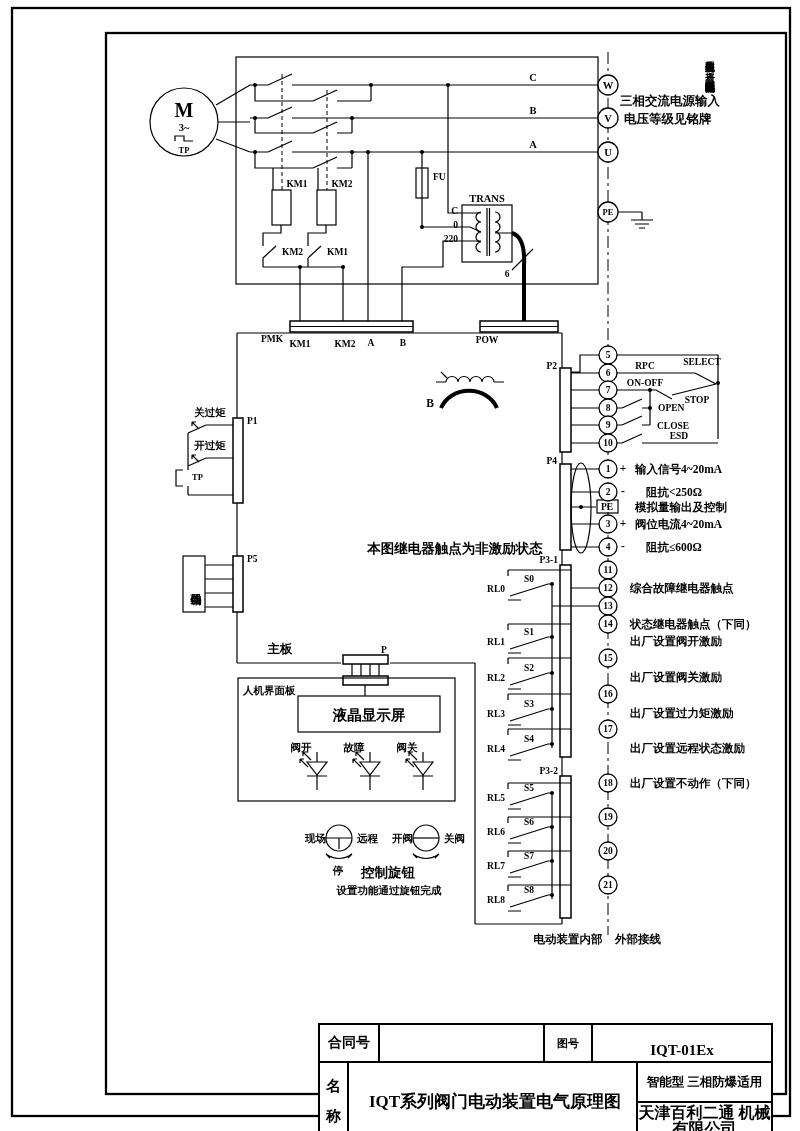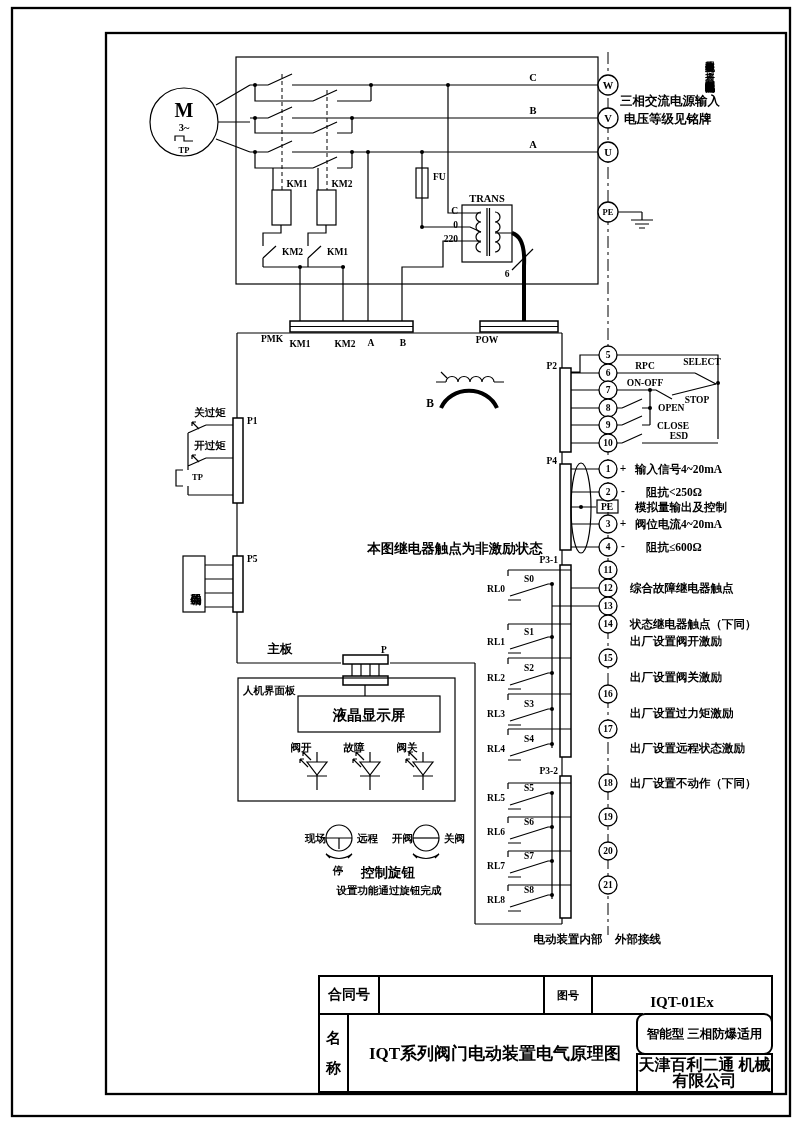--- a/index.html
+++ b/index.html
@@ -15,21 +15,21 @@
   .bar{fill:#fff;stroke-width:1.5px;}
   .term{fill:#fff;stroke-width:1.3px;}
   .thick{stroke-width:4px;}
   .frame{stroke-width:2.3px;}
   .dash{stroke-dasharray:4 3;stroke-width:1px;}
   .dashdot{stroke-dasharray:12 4 3 4;stroke-width:1px;}
   .lbl{position:absolute;white-space:pre-line;font-weight:bold;}
   .vtext{writing-mode:vertical-rl;text-orientation:upright;}
   
   .tbcell{position:absolute;border:2px solid #000;box-sizing:border-box;display:flex;
-          align-items:center;justify-content:center;text-align:center;font-weight:bold;background:#fff;}
+          align-items:center;justify-content:center;text-align:center;font-weight:bold;background:#fff;margin-top:48px;}
 </style>
 </head>
 <body>
 
 <div class="page">
 
 <svg width="800" height="1131" viewBox="0 0 800 1131">
 
   <g>
     <rect class="frame" x="12" y="8" width="778" height="1108"></rect>
@@ -382,18 +382,18 @@
 <div class="lbl vtext" style="left:186px;top:560px;height:50px;width:17px;font-size:11px;text-align:center;">编码器</div>
 
 <div>
   <div class="tbcell" style="left:318px;top:975px;width:62px;height:40px;font-size:14px;">合同号</div>
   <div class="tbcell" style="left:378px;top:975px;width:167px;height:40px;"></div>
   <div class="tbcell" style="left:543px;top:975px;width:50px;height:40px;font-size:11px;">图号</div>
   <div class="tbcell" style="left:591px;top:975px;width:182px;height:55px;font-size:15px;">IQT-01Ex</div>
   <div class="tbcell" style="left:318px;top:1013px;width:31px;height:80px;font-size:15px;line-height:30px;">名
 称</div>
   <div class="tbcell" style="left:347px;top:1013px;width:296px;height:80px;font-size:17px;">IQT系列阀门电动装置电气原理图</div>
-  <div class="tbcell" style="left:636px;top:1013px;width:137px;height:42px;font-size:12.5px;border-radius:9px;">智能型  三相防爆适用</div>
+  <div class="tbcell" style="left:636px;top:1013px;width:137px;height:42px;font-size:12.5px;">智能型  三相防爆适用</div>
   <div class="tbcell" style="left:636px;top:1053px;width:137px;height:40px;font-size:16px;line-height:16px;">天津百利二通
 机械有限公司</div>
 </div>
 
 </div>
 
 </body></html>

